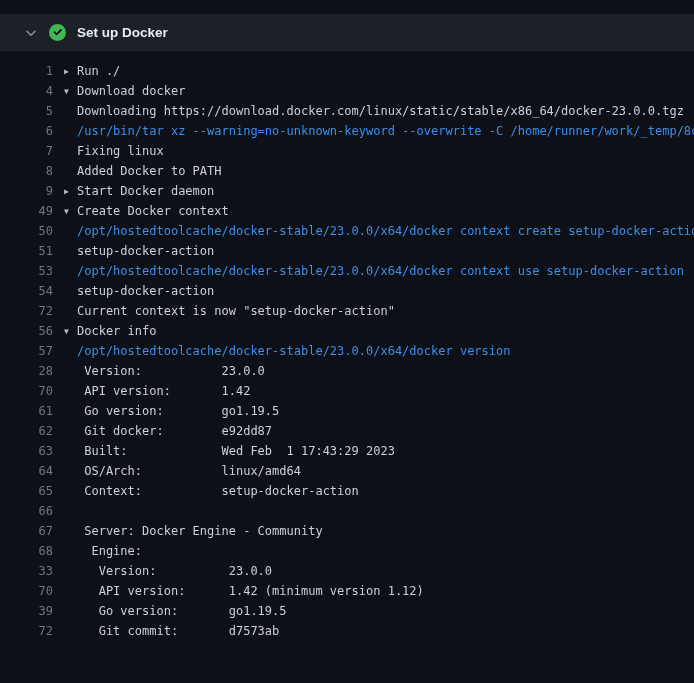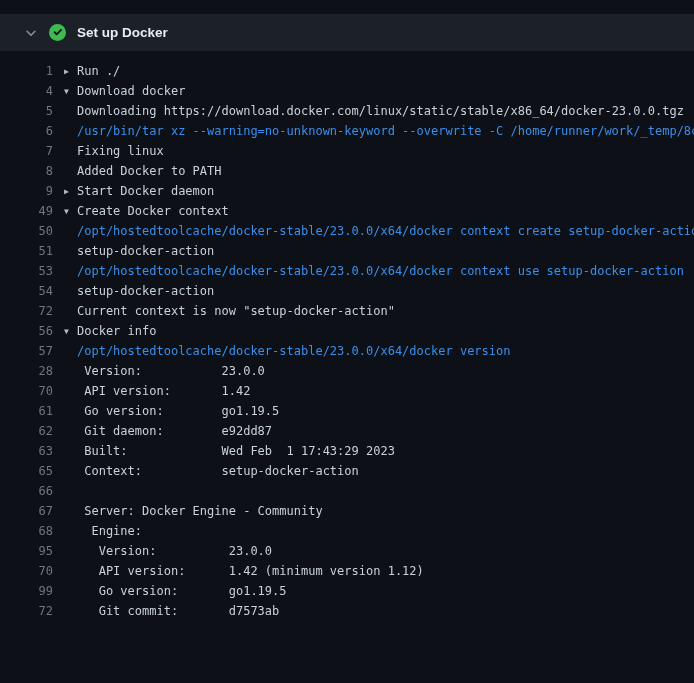--- a/index.html
+++ b/index.html
@@ -79,23 +79,24 @@
     <div class="log-row"><a class="log-num">50</a><div class="log-content"><span class="group-marker"></span><span class="seg-command">/opt/hostedtoolcache/docker-stable/23.0.0/x64/docker context create setup-docker-action</span></div></div>
     <div class="log-row"><a class="log-num">51</a><div class="log-content"><span class="group-marker"></span><span class="seg-plain">setup-docker-action</span></div></div>
     <div class="log-row"><a class="log-num">53</a><div class="log-content"><span class="group-marker"></span><span class="seg-command">/opt/hostedtoolcache/docker-stable/23.0.0/x64/docker context use setup-docker-action</span></div></div>
     <div class="log-row"><a class="log-num">54</a><div class="log-content"><span class="group-marker"></span><span class="seg-plain">setup-docker-action</span></div></div>
     <div class="log-row"><a class="log-num">72</a><div class="log-content"><span class="group-marker"></span><span class="seg-plain">Current context is now "setup-docker-action"</span></div></div>
     <div class="log-row"><a class="log-num">56</a><div class="log-content"><span class="group-marker">▼</span><span class="seg-plain">Docker info</span></div></div>
     <div class="log-row"><a class="log-num">57</a><div class="log-content"><span class="group-marker"></span><span class="seg-command">/opt/hostedtoolcache/docker-stable/23.0.0/x64/docker version</span></div></div>
     <div class="log-row"><a class="log-num">28</a><div class="log-content"><span class="group-marker"></span><span class="seg-plain"> Version:           23.0.0</span></div></div>
     <div class="log-row"><a class="log-num">70</a><div class="log-content"><span class="group-marker"></span><span class="seg-plain"> API version:       1.42</span></div></div>
     <div class="log-row"><a class="log-num">61</a><div class="log-content"><span class="group-marker"></span><span class="seg-plain"> Go version:        go1.19.5</span></div></div>
-    <div class="log-row"><a class="log-num">62</a><div class="log-content"><span class="group-marker"></span><span class="seg-plain"> Git daemon:        e92dd87</span></div></div>
+    <div class="log-row"><a class="log-num">62</a><div class="log-content"><span class="group-marker"></span><span class="seg-plain"> Git docker:        e92dd87</span></div></div>
     <div class="log-row"><a class="log-num">63</a><div class="log-content"><span class="group-marker"></span><span class="seg-plain"> Built:             Wed Feb  1 17:43:29 2023</span></div></div>
+    <div class="log-row"><a class="log-num">64</a><div class="log-content"><span class="group-marker"></span><span class="seg-plain"> OS/Arch:           linux/amd64</span></div></div>
     <div class="log-row"><a class="log-num">65</a><div class="log-content"><span class="group-marker"></span><span class="seg-plain"> Context:           setup-docker-action</span></div></div>
     <div class="log-row"><a class="log-num">66</a><div class="log-content"><span class="group-marker"></span></div></div>
     <div class="log-row"><a class="log-num">67</a><div class="log-content"><span class="group-marker"></span><span class="seg-plain"> Server: Docker Engine - Community</span></div></div>
     <div class="log-row"><a class="log-num">68</a><div class="log-content"><span class="group-marker"></span><span class="seg-plain">  Engine:</span></div></div>
-    <div class="log-row"><a class="log-num">95</a><div class="log-content"><span class="group-marker"></span><span class="seg-plain">   Version:          23.0.0</span></div></div>
+    <div class="log-row"><a class="log-num">33</a><div class="log-content"><span class="group-marker"></span><span class="seg-plain">   Version:          23.0.0</span></div></div>
     <div class="log-row"><a class="log-num">70</a><div class="log-content"><span class="group-marker"></span><span class="seg-plain">   API version:      1.42 (minimum version 1.12)</span></div></div>
-    <div class="log-row"><a class="log-num">99</a><div class="log-content"><span class="group-marker"></span><span class="seg-plain">   Go version:       go1.19.5</span></div></div>
+    <div class="log-row"><a class="log-num">39</a><div class="log-content"><span class="group-marker"></span><span class="seg-plain">   Go version:       go1.19.5</span></div></div>
     <div class="log-row"><a class="log-num">72</a><div class="log-content"><span class="group-marker"></span><span class="seg-plain">   Git commit:       d7573ab</span></div></div>
   </div>
 
 </body></html>

